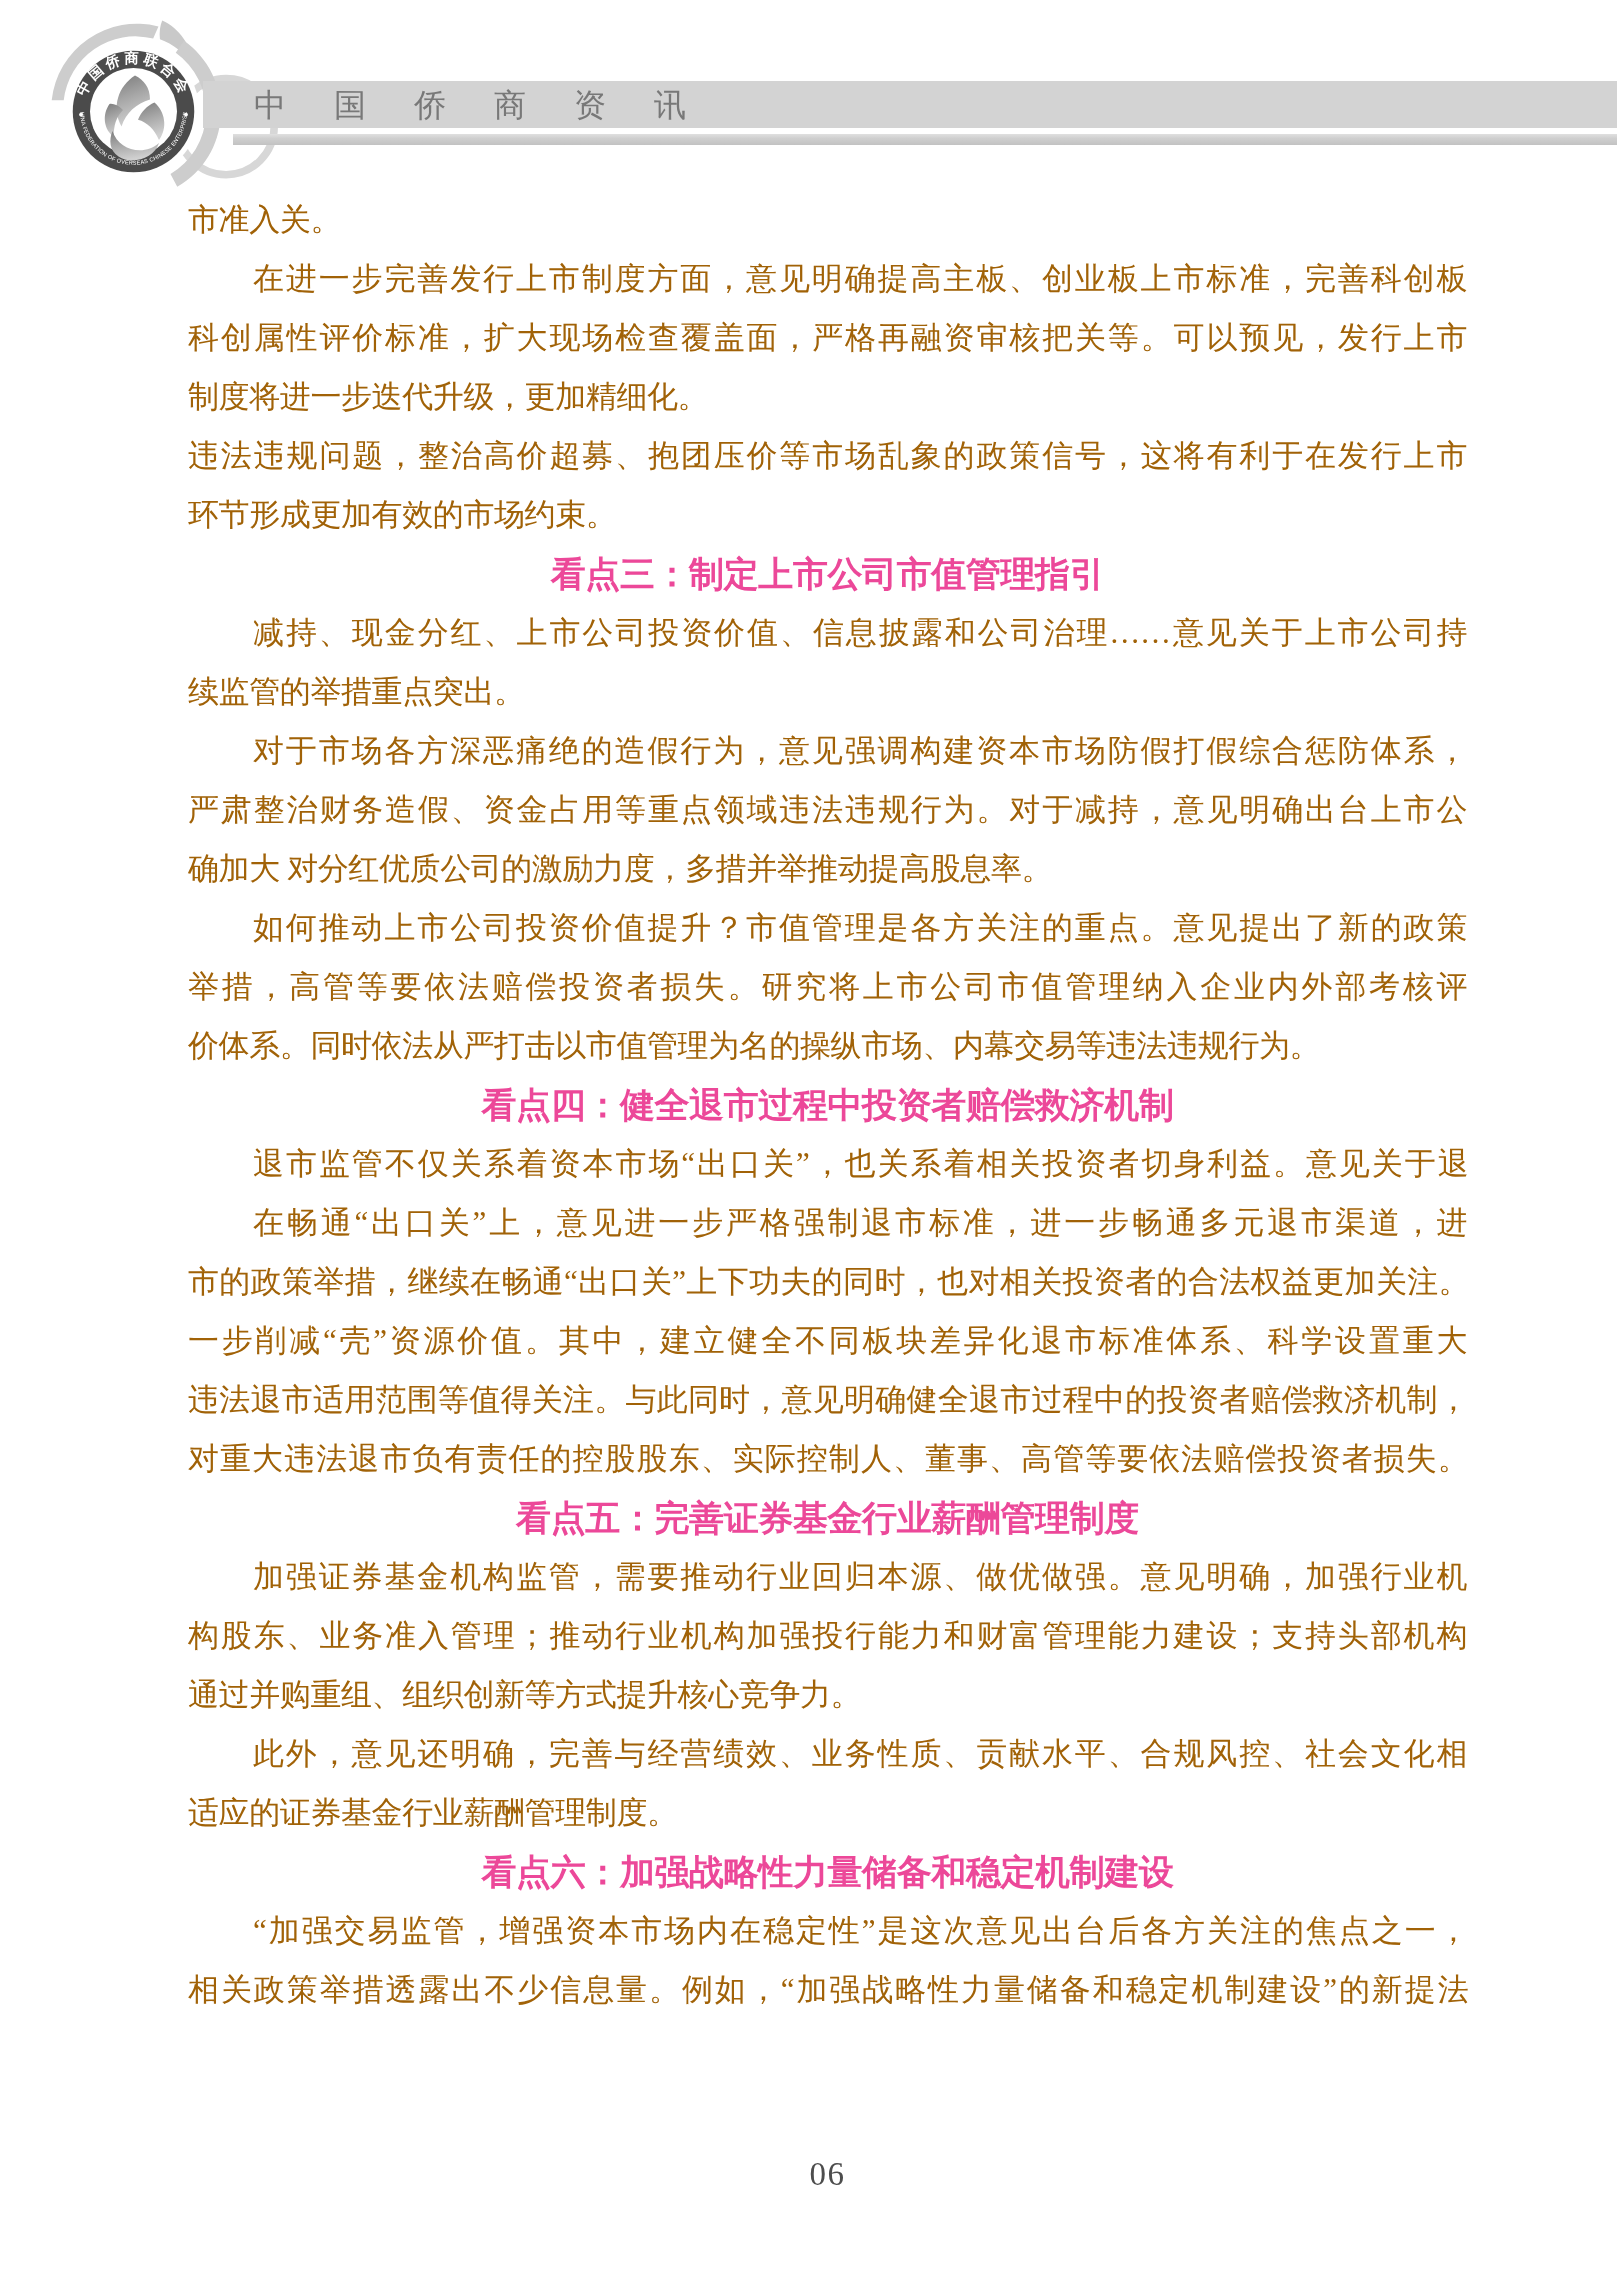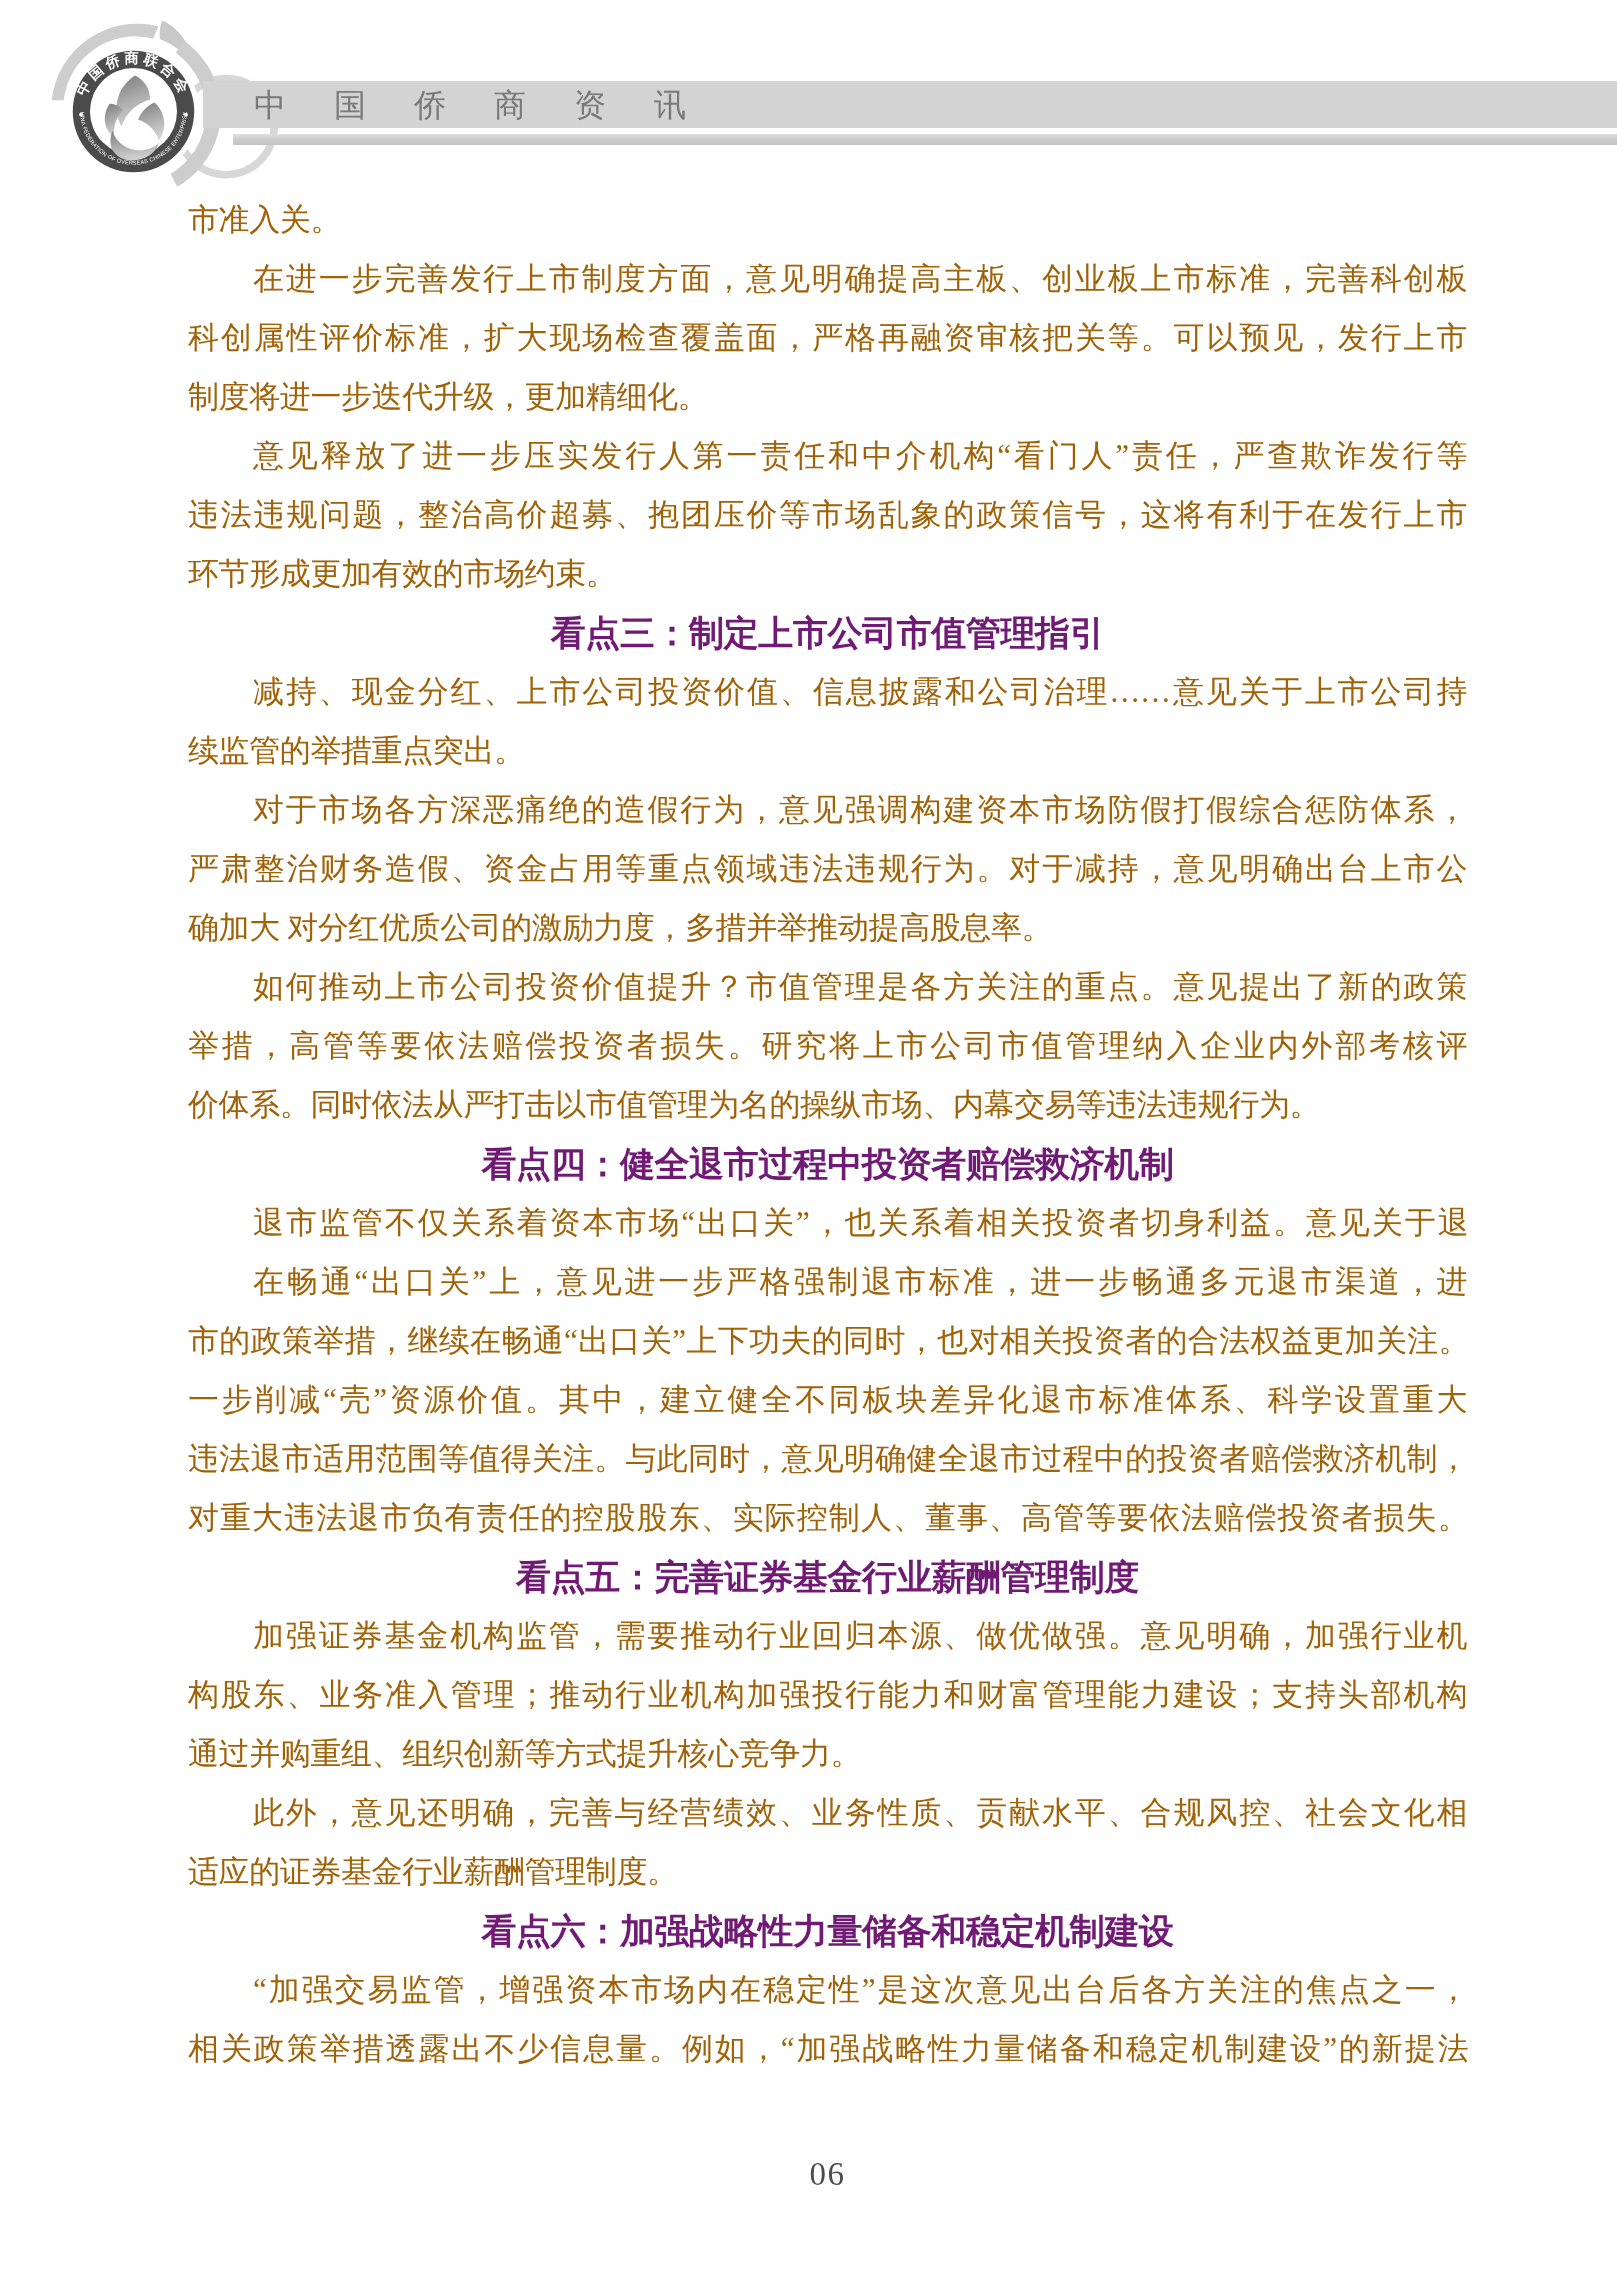--- a/index.html
+++ b/index.html
@@ -42,21 +42,21 @@
     text-align:justify;text-align-last:left;
     white-space:nowrap;
     overflow:visible;
   }
   .line.full{white-space:normal;text-align-last:justify;}
   .line.indent{text-indent:65px;}
   .line.tight{letter-spacing:-1.7px;}
   .line.tight2{letter-spacing:-2.6px;}
   .line.heading{
     font-family:"Liberation Sans", sans-serif;
-    font-weight:700;font-size:35px;color:#701a75;
+    font-weight:700;font-size:35px;color:#ec4899;
     text-align:center;text-align-last:center;
     text-indent:0;white-space:nowrap;
   }
   
   .page-number{
     position:absolute;left:188px;top:2156px;width:1279px;
     text-align:center;z-index:5;
     font-family:"Liberation Serif", serif;
     font-size:33px;font-weight:400;color:#4d4d4d;
     letter-spacing:1.5px;
@@ -106,21 +106,20 @@
     </text>
     <circle cx="20" cy="94" r="2.5" fill="#ffffff"></circle>
     <circle cx="160" cy="94" r="2.5" fill="#ffffff"></circle>
   </svg>
 
   <div class="body-text">
     <div class="line end">市准入关。</div>
     <div class="line full indent">在进一步完善发行上市制度方面，意见明确提高主板、创业板上市标准，完善科创板</div>
     <div class="line full">科创属性评价标准，扩大现场检查覆盖面，严格再融资审核把关等。可以预见，发行上市</div>
     <div class="line end">制度将进一步迭代升级，更加精细化。</div>
-    <div class="line full indent">意见释放了进一步压实发行人第一责任和中介机构“看门人”责任，严查欺诈发行等</div>
     <div class="line full">违法违规问题，整治高价超募、抱团压价等市场乱象的政策信号，这将有利于在发行上市</div>
     <div class="line end">环节形成更加有效的市场约束。</div>
     <div class="line heading">看点三：制定上市公司市值管理指引</div>
     <div class="line full indent">减持、现金分红、上市公司投资价值、信息披露和公司治理……意见关于上市公司持</div>
     <div class="line end">续监管的举措重点突出。</div>
     <div class="line full indent">对于市场各方深恶痛绝的造假行为，意见强调构建资本市场防假打假综合惩防体系，</div>
     <div class="line full">严肃整治财务造假、资金占用等重点领域违法违规行为。对于减持，意见明确出台上市公</div>
     <div class="line end">确加大 对分红优质公司的激励力度，多措并举推动提高股息率。</div>
     <div class="line full indent">如何推动上市公司投资价值提升？市值管理是各方关注的重点。意见提出了新的政策</div>
     <div class="line full">举措，高管等要依法赔偿投资者损失。研究将上市公司市值管理纳入企业内外部考核评</div>

